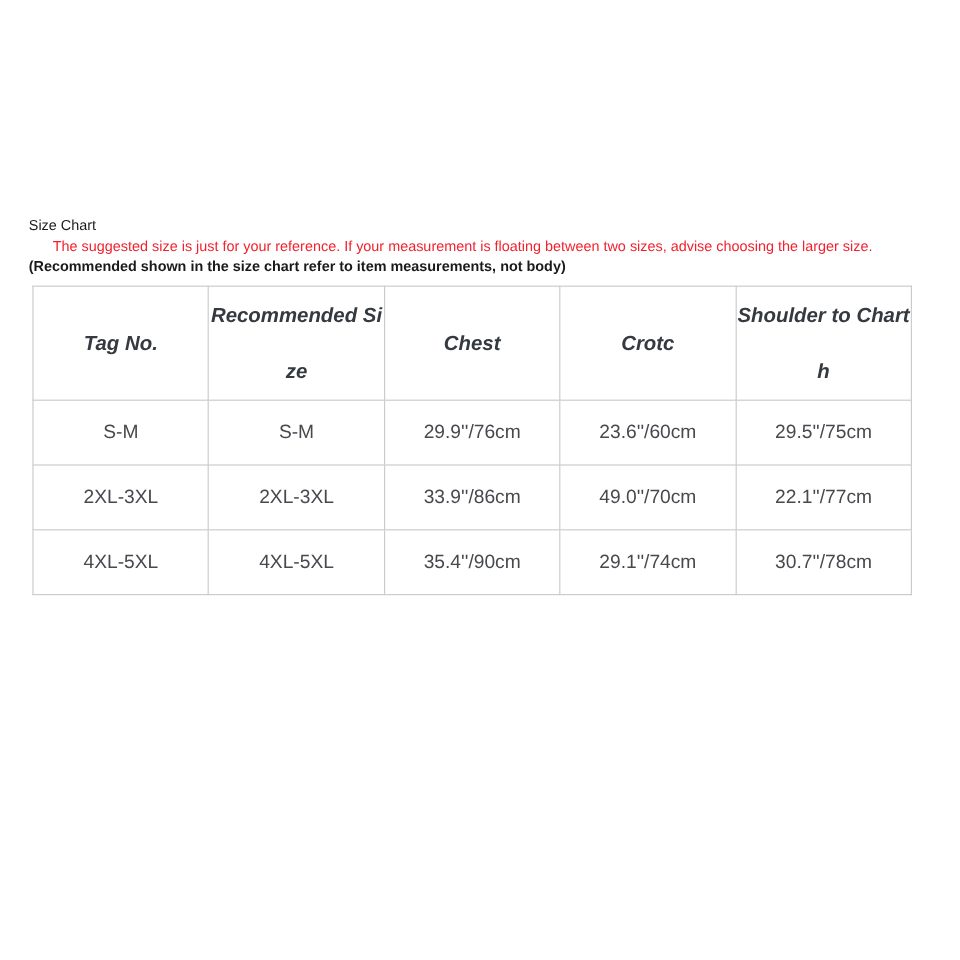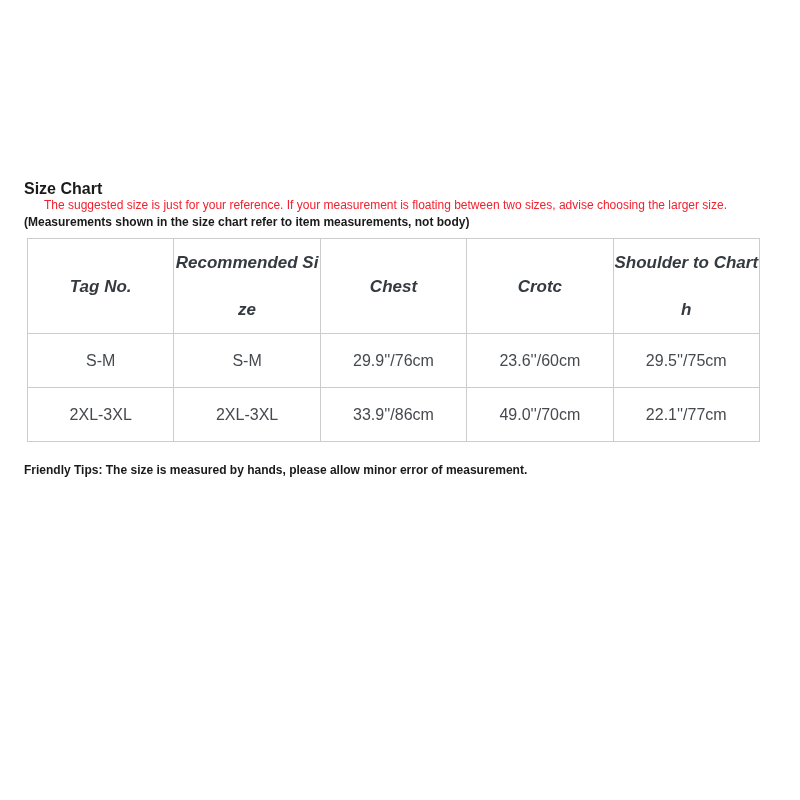--- a/index.html
+++ b/index.html
@@ -20,22 +20,22 @@
     background: #ffffff;
     overflow: hidden;
   }
   .content {
     position: absolute;
     left: 24px;
     top: 180px;
     width: 752px;
   }
   .title {
-    font-size: 16px;
-    font-weight: bold;
+    font-size: 12px;
+    font-weight: normal;
     color: var(--heading_text, #1a1a1a);
     line-height: 17px;
     white-space: nowrap;
   }
   .notice-red {
     font-size: 12px;
     font-weight: normal;
     color: var(--accent_red, #f1212e);
     line-height: 17px;
     white-space: nowrap;
@@ -95,21 +95,21 @@
 </head>
 <body>
 
 <div class="page">
   <div class="content">
 
     <div class="title">Size Chart</div>
 
     <div class="notice-red">The suggested size is just for your reference. If your measurement is floating between two sizes, advise choosing the larger size.</div>
 
-    <div class="notice-bold">(Measurements shown in the size chart refer to item measurements, not body)</div>
+    <div class="notice-bold">(Recommended shown in the size chart refer to item measurements, not body)</div>
 
     <table class="size-table">
       <thead>
         <tr>
           <th>
             <span class="hl">Tag No.</span>
           </th>
           <th>
             <span class="hl">Recommended Si</span>
             <span class="hl">ze</span>
@@ -134,21 +134,27 @@
           <td>23.6''/60cm</td>
           <td>29.5''/75cm</td>
         </tr>
         <tr>
           <td>2XL-3XL</td>
           <td>2XL-3XL</td>
           <td>33.9''/86cm</td>
           <td>49.0''/70cm</td>
           <td>22.1''/77cm</td>
         </tr>
+        <tr>
+          <td>4XL-5XL</td>
+          <td>4XL-5XL</td>
+          <td>35.4''/90cm</td>
+          <td>29.1''/74cm</td>
+          <td>30.7''/78cm</td>
+        </tr>
       </tbody>
     </table>
 
     <div class="footer">
-      <div>Friendly Tips: The size is measured by hands, please allow minor error of measurement.</div>
     </div>
 
   </div>
 </div>
 
 </body></html>

